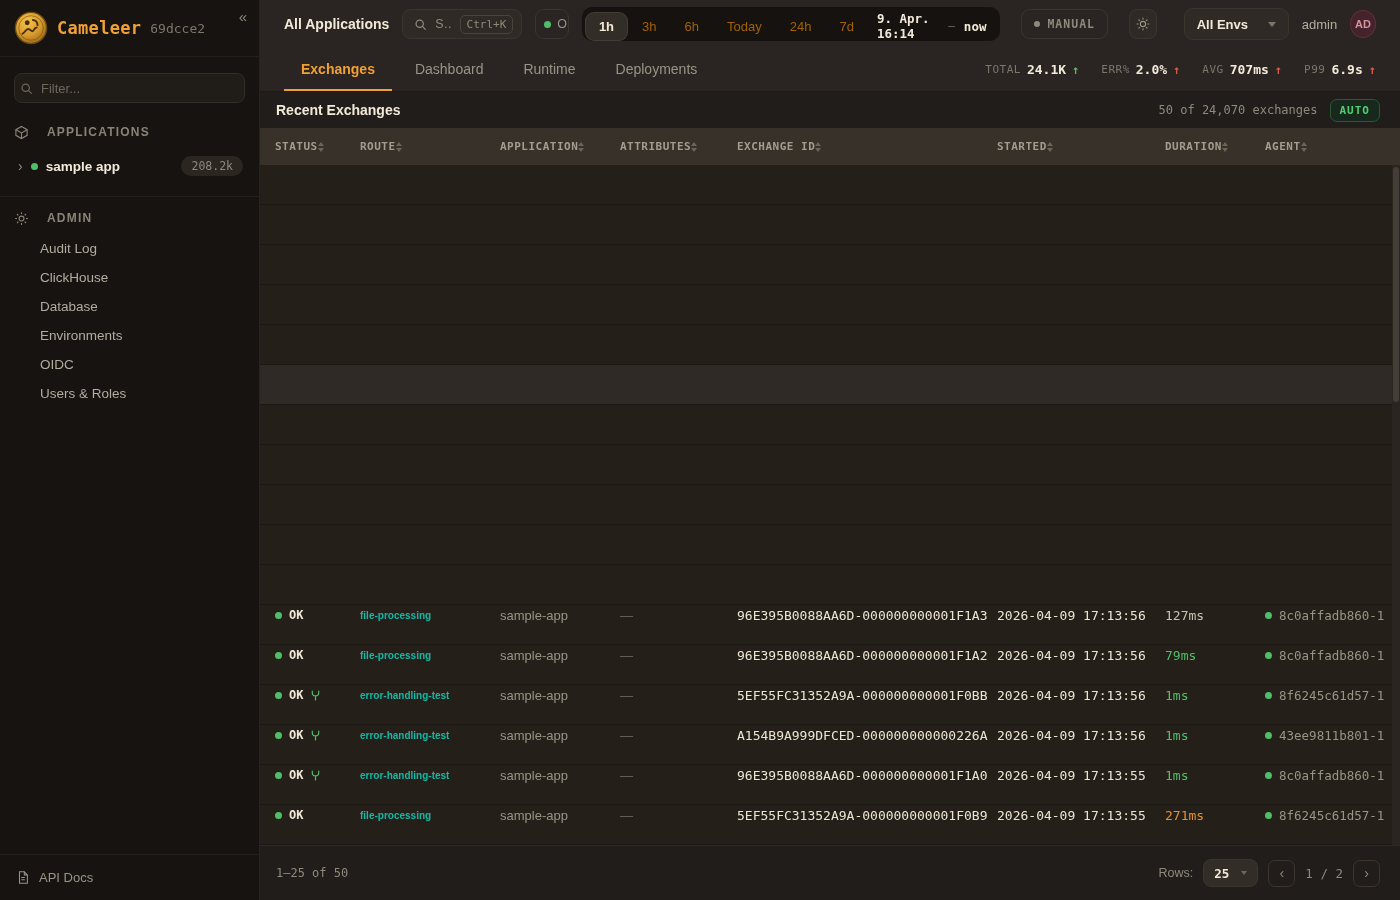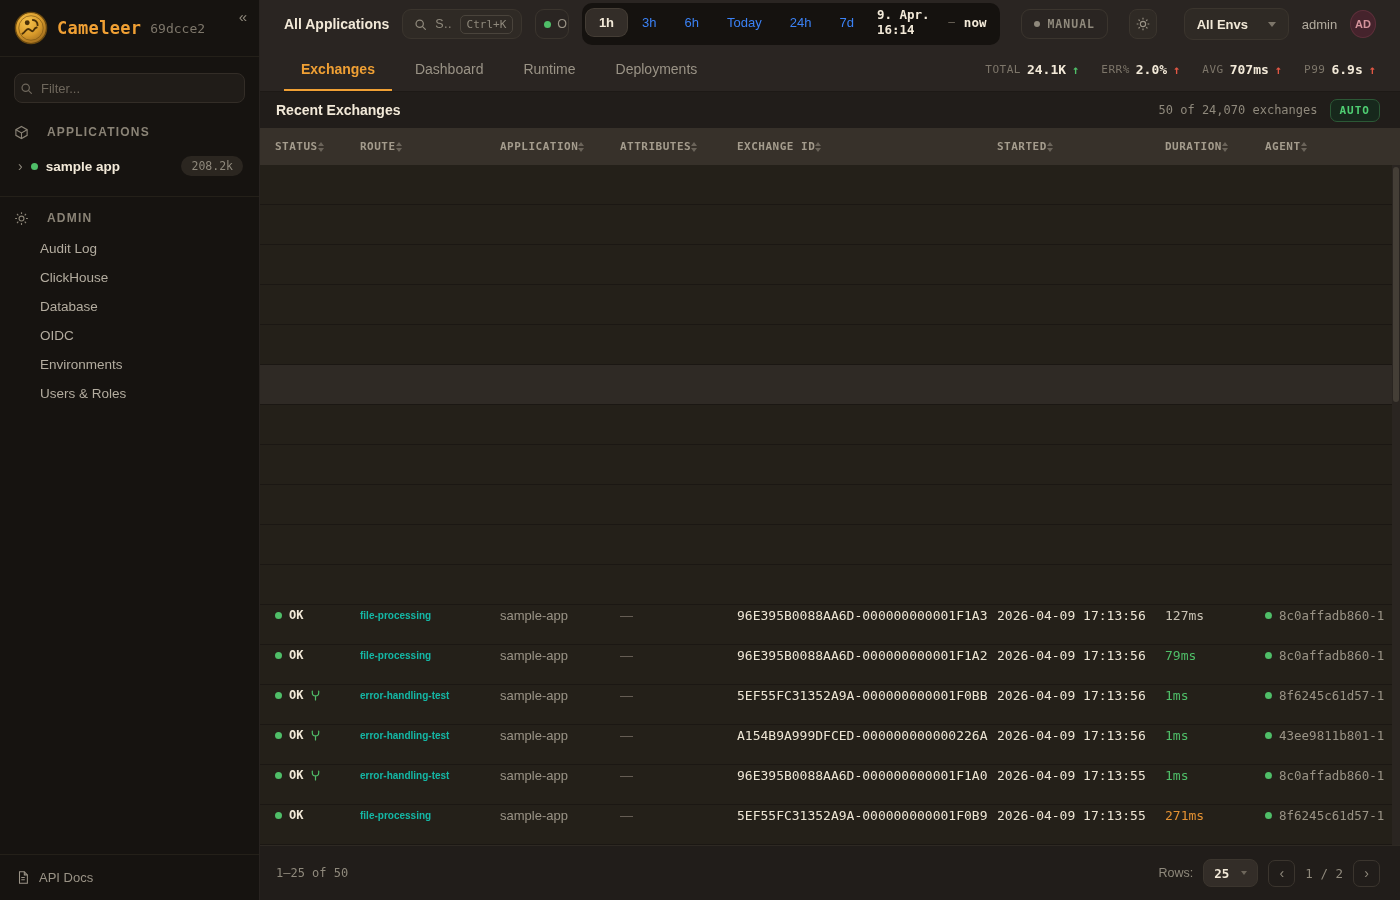--- a/index.html
+++ b/index.html
@@ -51,22 +51,22 @@
   .side-bottom{margin-top:auto;border-top:1px solid #242019;padding:15px 16px;display:flex;align-items:center;gap:9px;color:#9a9386;font-size:13px;cursor:pointer}
 
   
   .main{flex:1;display:flex;flex-direction:column;position:relative;min-width:0}
   .topbar{height:48px;background:var(--band-bg);display:flex;align-items:center;padding:0 24px;gap:13px}
   .scope{font-size:14px;font-weight:bold;color:var(--cream);white-space:nowrap}
   .search-pill{display:flex;align-items:center;gap:8px;background:#2f2a25;border:1px solid var(--border);border-radius:9px;height:30px;padding:0 8px 0 11px;color:#8f897c;cursor:text;width:120px}
   .s-text{font-size:12.5px;color:#8f897c;white-space:nowrap;overflow:hidden}
   .kbd{font-family:"DejaVu Sans Mono","Liberation Mono",monospace;font-size:11px;border:1px solid #4a443c;border-radius:5px;padding:2px 6px;color:#8f897c;white-space:nowrap}
   .live-pill{display:flex;align-items:center;gap:6px;border:1px solid var(--border);border-radius:9px;height:30px;padding:0 8px;color:#9a9386;font-size:12.5px;width:35px;overflow:hidden;cursor:pointer}
-  .time-group{display:flex;align-items:center;background:#15120f;border-radius:10px;padding:4px 14px 8px 4px;gap:2px}
-  .range-btn{border:0;background:transparent;color:#3b82f6;font-size:13px;padding:6px 13px;border-radius:8px;cursor:pointer;font-family:inherit}
+  .time-group{display:flex;align-items:center;background:#15120f;border-radius:10px;padding:4px 14px 0 4px;gap:2px}
+  .range-btn{border:0;background:transparent;color:#a16207;font-size:13px;padding:6px 13px;border-radius:8px;cursor:pointer;font-family:inherit}
   .range-btn.active{background:#332d28;color:var(--cream);font-weight:bold;box-shadow:0 0 0 1px #443d35}
   .range-start,.range-end{font-family:"DejaVu Sans Mono","Liberation Mono",monospace;font-size:12.5px;font-weight:bold;color:var(--cream);cursor:pointer}
   .range-start{margin-left:8px}
   .range-sep{color:#6e675c;margin:0 7px;font-size:12px}
   .manual-pill{display:flex;align-items:center;gap:7px;border:1px solid var(--border);background:transparent;border-radius:9px;height:30px;padding:0 12px;color:#8f897c;font-family:"DejaVu Sans Mono","Liberation Mono",monospace;font-size:11.5px;font-weight:bold;letter-spacing:1px;cursor:pointer;margin-left:8px}
   .icon-btn{display:flex;align-items:center;justify-content:center;width:30px;height:30px;border-radius:8px;border:1px solid var(--border);background:#2f2a25;color:#9a9386;cursor:pointer;margin-left:8px}
   .env-select{display:flex;align-items:center;justify-content:space-between;background:#2f2a25;border:1px solid var(--border);border-radius:9px;height:32px;padding:0 12px;width:112px;font-size:13px;font-weight:bold;color:var(--cream);cursor:pointer;margin-left:14px}
   .caret{width:0;height:0;border-left:4px solid transparent;border-right:4px solid transparent;border-top:5px solid #7d766a}
   .user-name{margin-left:auto;color:#b3ac9f;font-size:13px}
   .avatar{width:28px;height:28px;border-radius:50%;background:#45232c;border:1px solid #5d2f3a;color:#d5939b;font-size:11px;font-weight:bold;display:flex;align-items:center;justify-content:center;cursor:pointer}
@@ -198,23 +198,23 @@
       <span>ADMIN</span>
     </div>
     <nav class="admin-list">
 
         <div class="admin-item"><span>Audit Log</span></div>
 
         <div class="admin-item"><span>ClickHouse</span></div>
 
         <div class="admin-item"><span>Database</span></div>
 
+        <div class="admin-item"><span>Environments</span></div>
+
         <div class="admin-item"><span>OIDC</span></div>
-
-        <div class="admin-item"><span>Environments</span></div>
 
         <div class="admin-item"><span>Users &amp; Roles</span></div>
 
     </nav>
 
     <div class="side-bottom">
       <span>
         <svg width="14" height="15" viewBox="0 0 16 16" fill="none" stroke="currentColor" stroke-width="1.2">
             <path d="M4 1.5h5.5L13 5v9.5H4z"></path>
             <path d="M9.5 1.5V5H13M6 8h4M6 10.5h4"></path>

